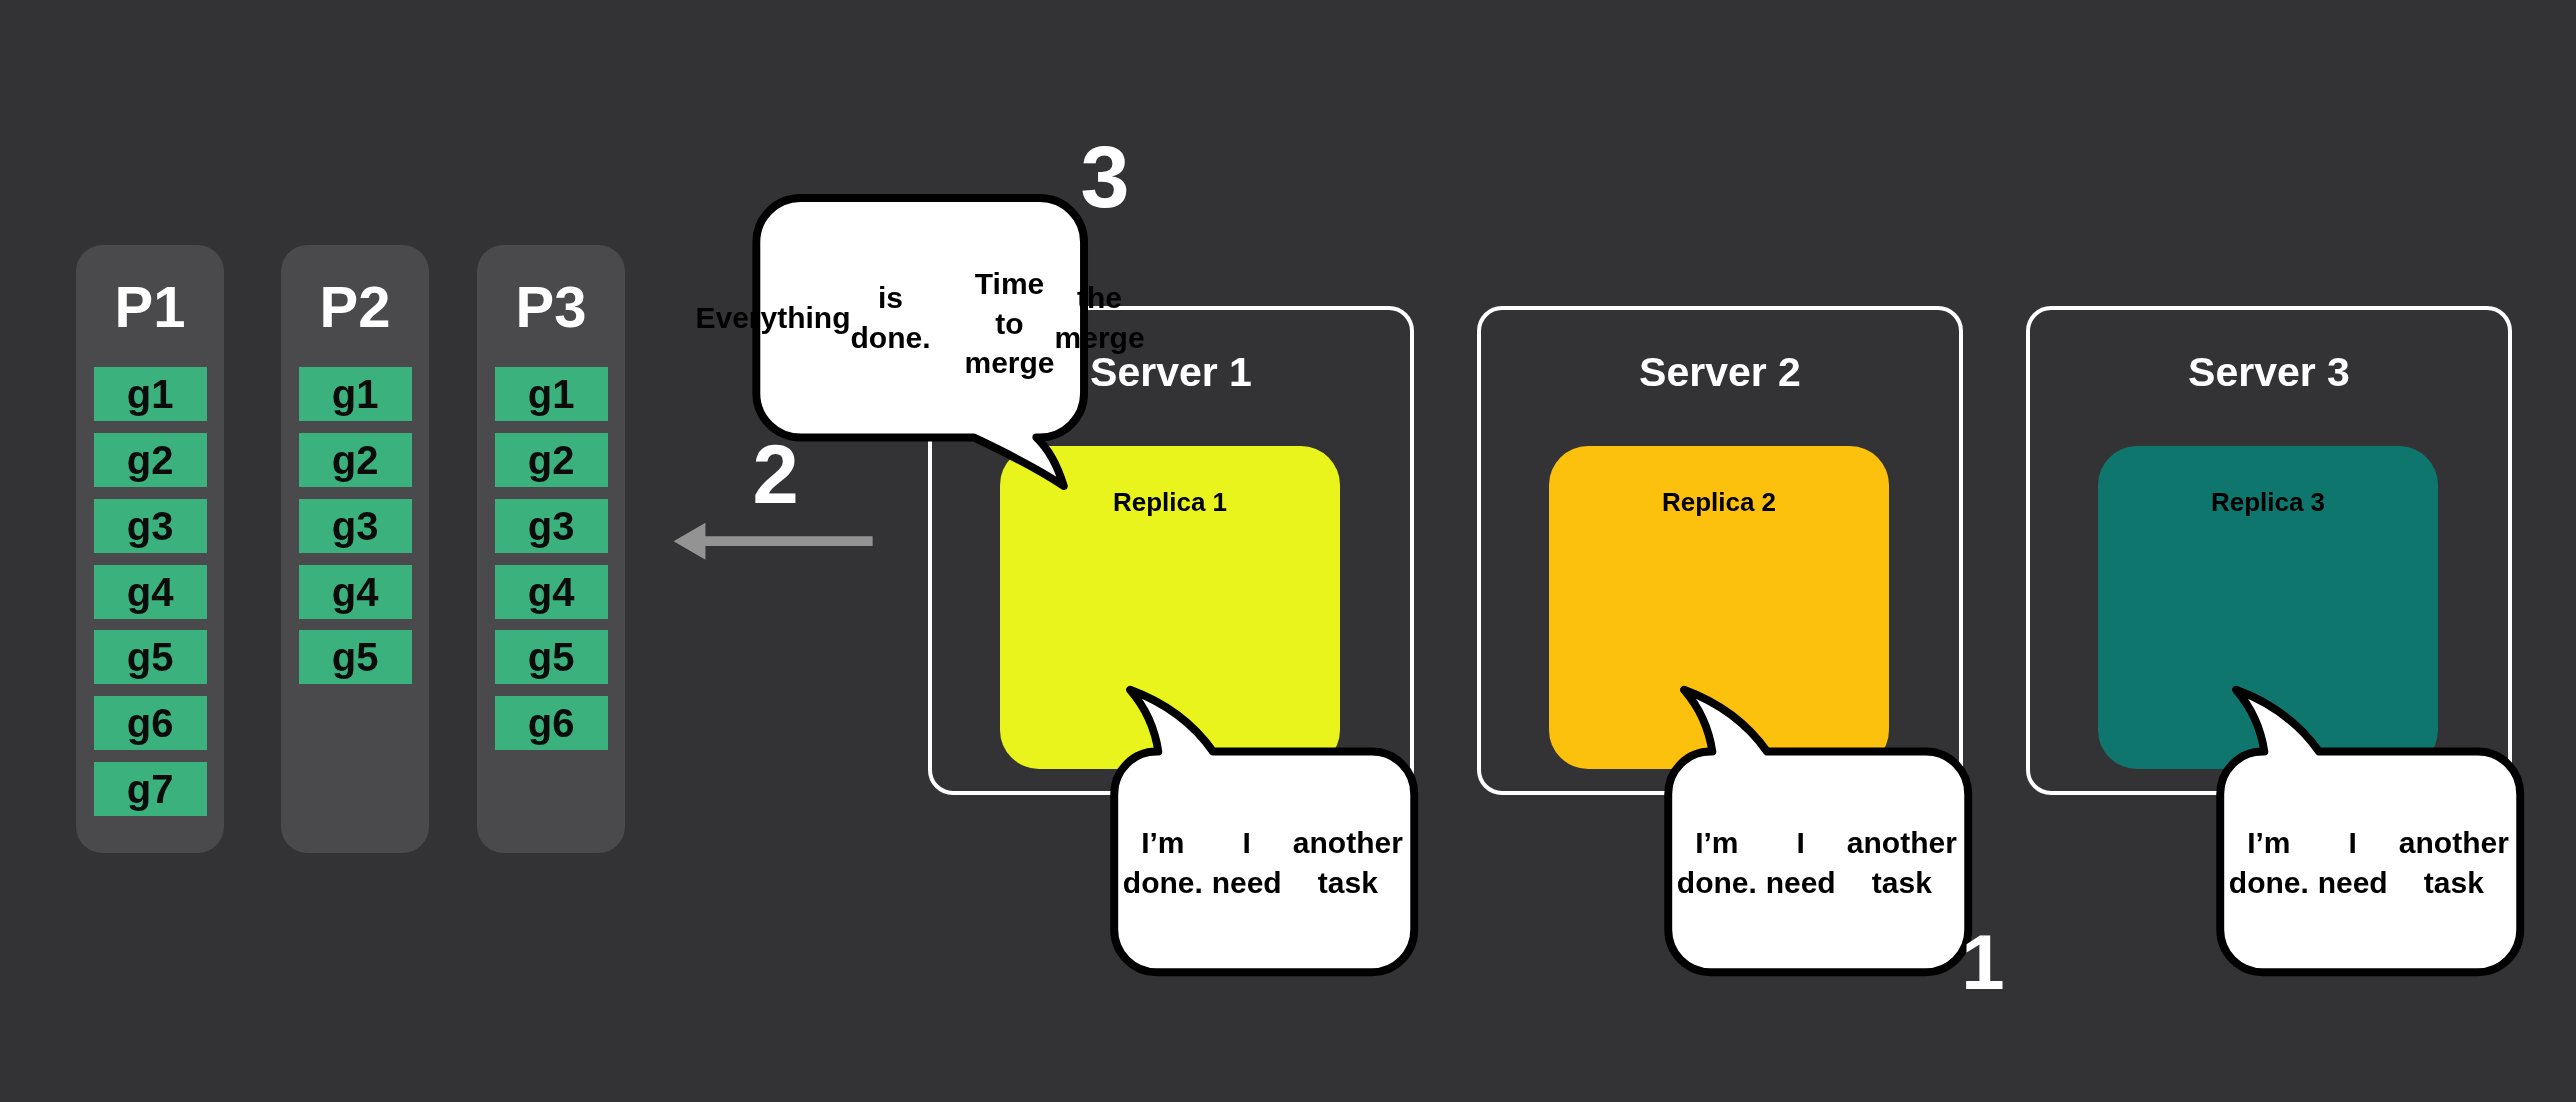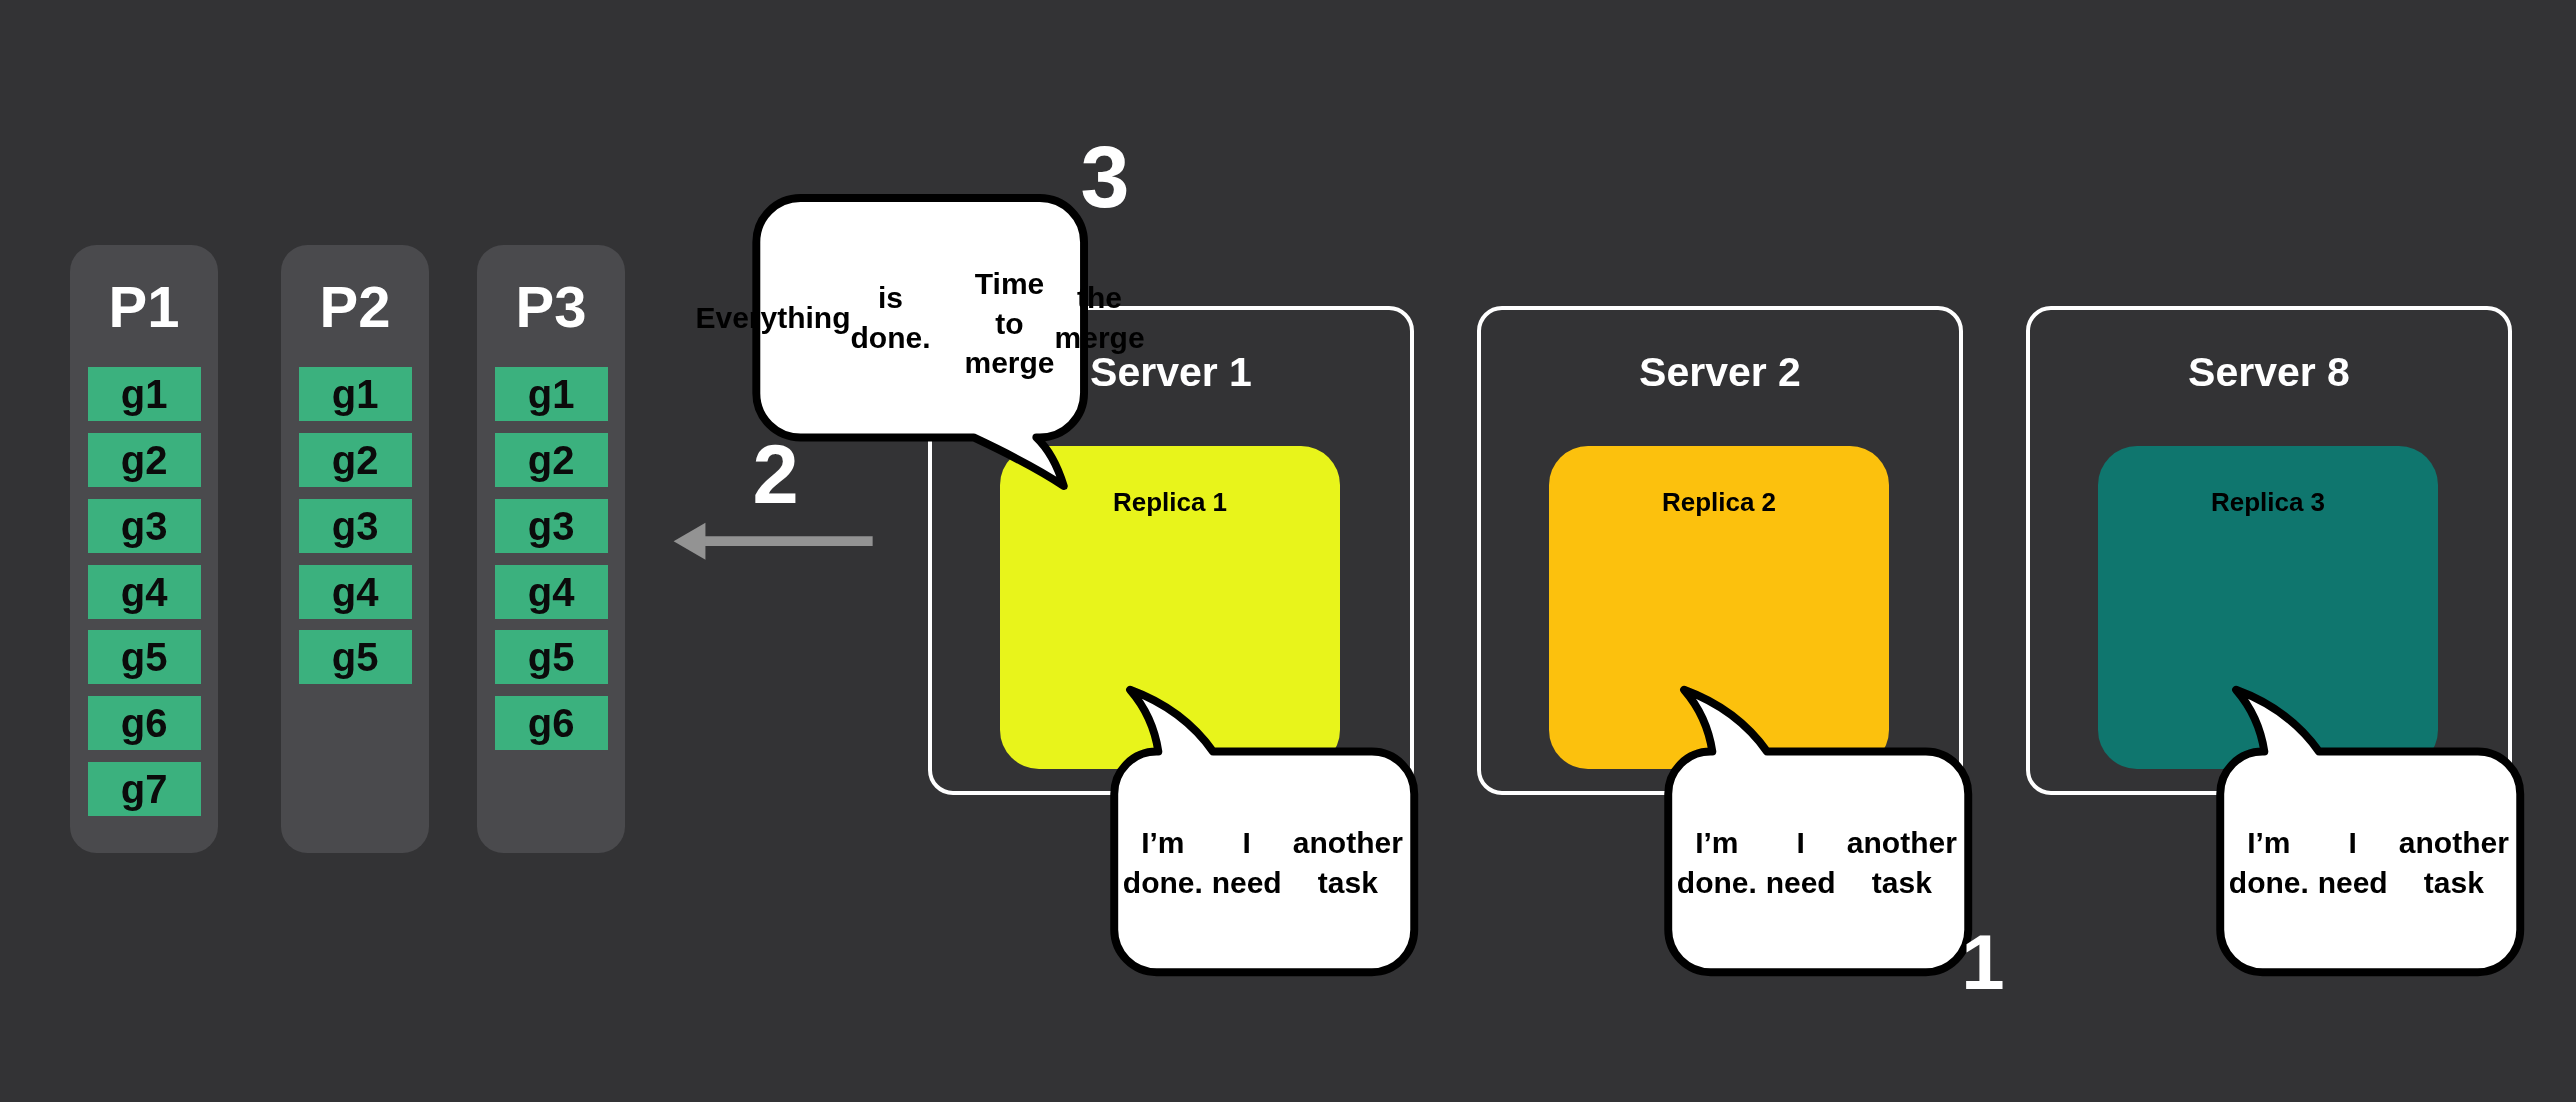--- a/index.html
+++ b/index.html
@@ -32,21 +32,21 @@
   
   .step-num{position:absolute;color:#ffffff;line-height:1;text-align:center;}
   
   .arrow-svg{position:absolute;left:663px;top:512px;}
 </style>
 </head>
 <body>
 
 <div id="stage">
 
-  <div class="partition" style="left:70px">
+  <div class="partition" style="left:76px">
     <div class="p-header">P1</div>
     <div class="task" style="top:122px">g1</div>
     <div class="task" style="top:188px">g2</div>
     <div class="task" style="top:254px">g3</div>
     <div class="task" style="top:320px">g4</div>
     <div class="task" style="top:385px">g5</div>
     <div class="task" style="top:451px">g6</div>
     <div class="task" style="top:517px">g7</div>
   </div>
 
@@ -82,21 +82,21 @@
   </div>
 
   <div class="server" style="left:1477px">
     <div class="server-label">Server 2</div>
     <div class="replica replica-2">
       <div class="replica-label">Replica 2</div>
     </div>
   </div>
 
   <div class="server" style="left:2026px">
-    <div class="server-label">Server 8</div>
+    <div class="server-label">Server 3</div>
     <div class="replica replica-3">
       <div class="replica-label">Replica 3</div>
     </div>
   </div>
 
   <div class="bubble big" style="left:749px;top:191px">
     <svg width="345" height="318" viewBox="0 0 390 360">
       <path class="bubble-path" d="M 58 8 L 329 8 A 50 50 0 0 1 379 58 L 379 229 A 50 50 0 0 1 329 279 L 325 279 Q 345 298 356 334 Q 320 310 254 279 L 58 279 A 50 50 0 0 1 8 229 L 8 58 A 50 50 0 0 1 58 8 Z"></path>
     </svg>
     <div class="bubble-text">

